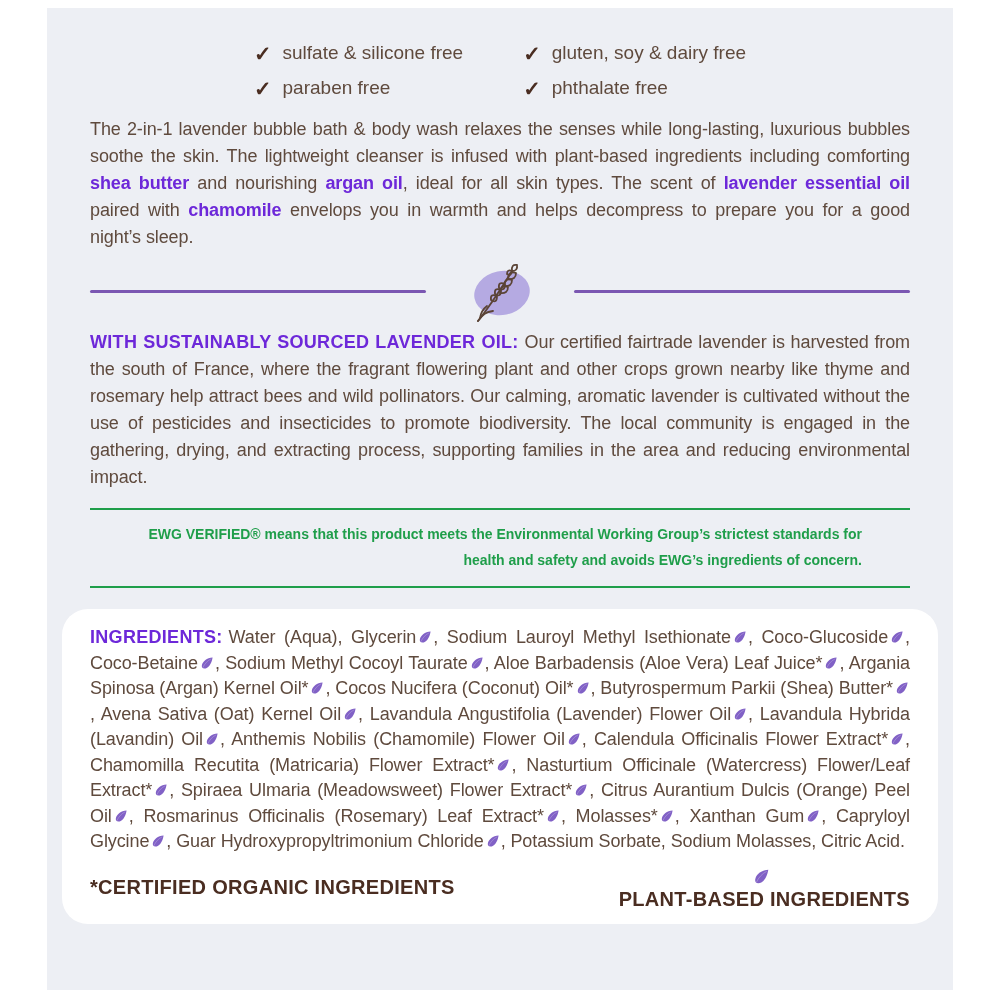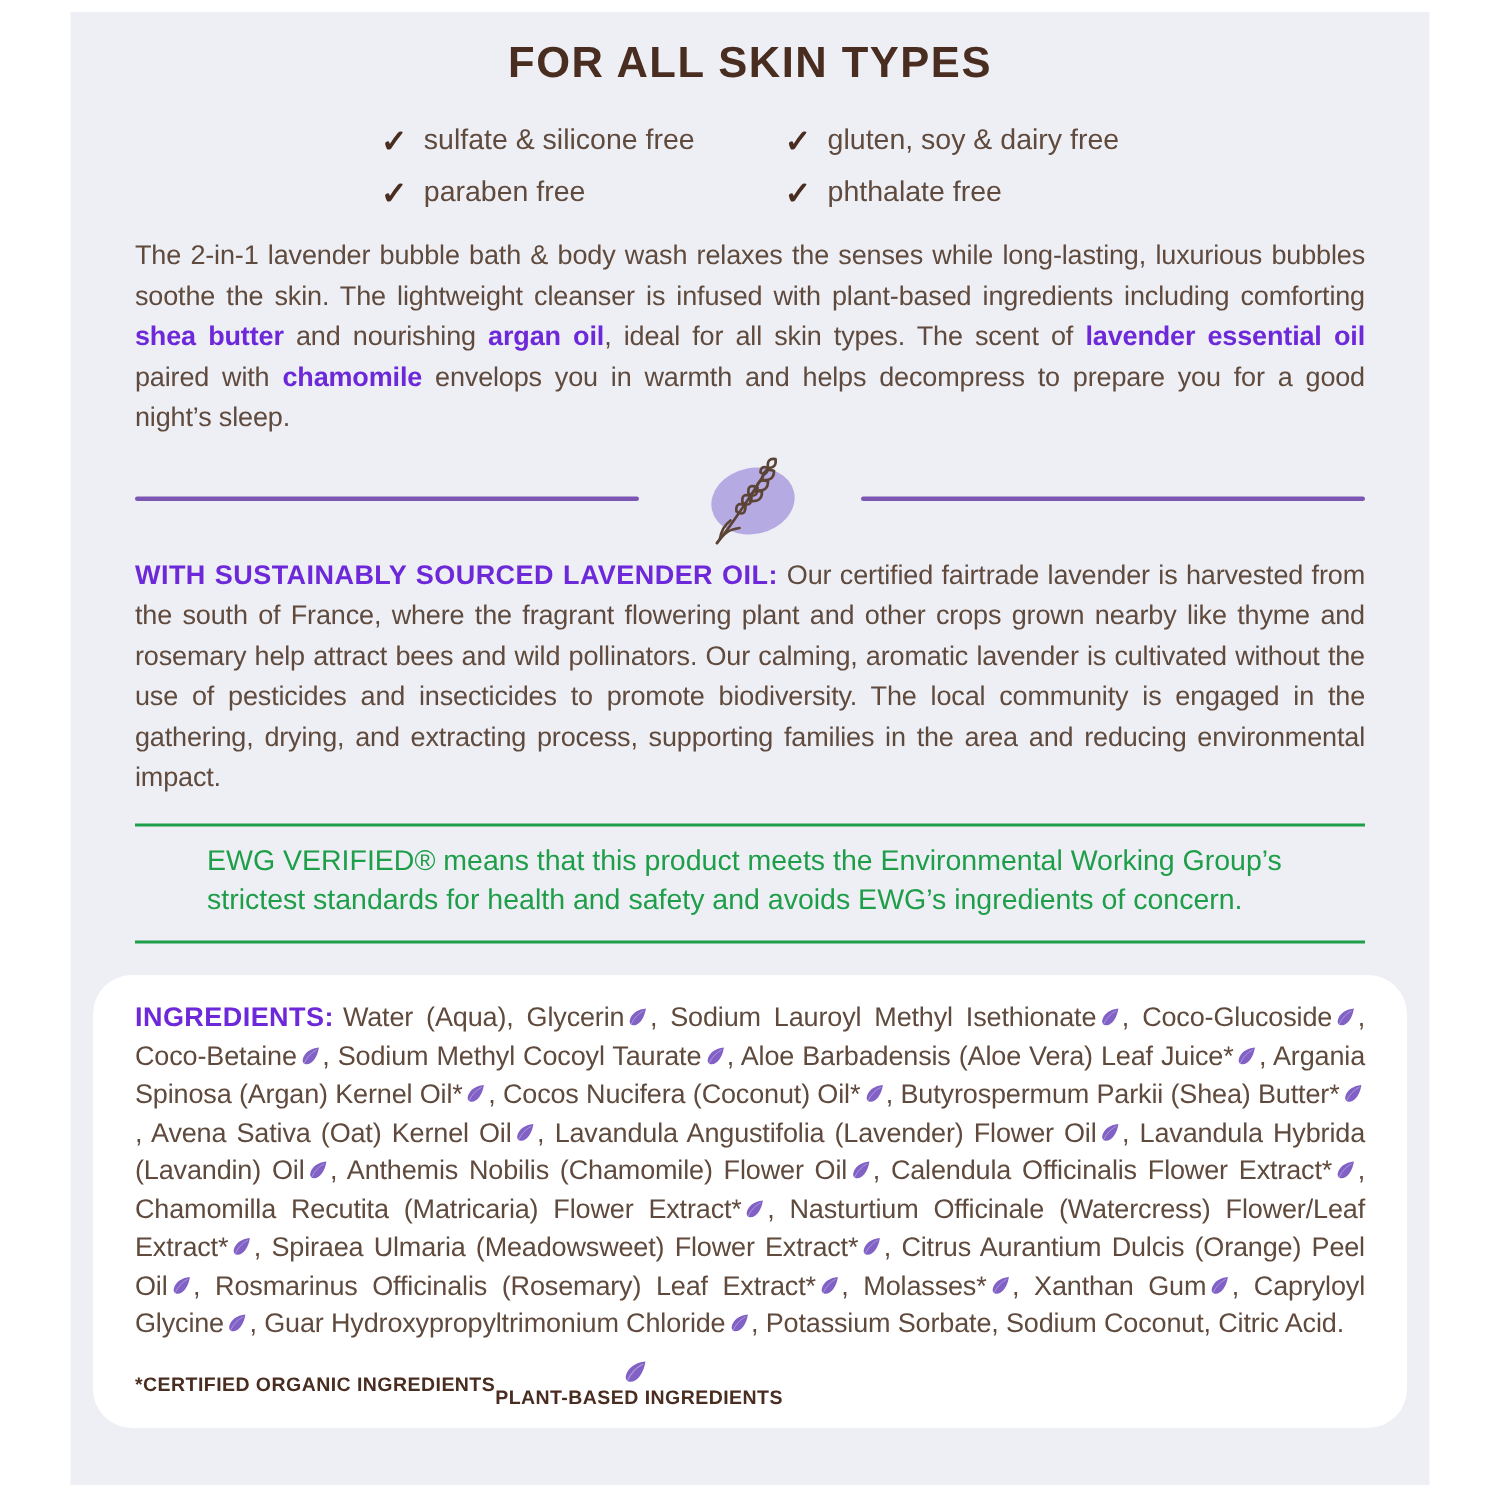--- a/index.html
+++ b/index.html
@@ -36,42 +36,41 @@
   .divider{display:flex;align-items:center;margin-top:4px;height:72px;}
   .rule{flex:1;height:3px;background:var(--purple-line);border-radius:2px;}
   .sprig{margin:0 26px;flex:0 0 auto;}
   .lavender{margin-top:2px;}
   .purple-heading{color:var(--purple);font-weight:700;letter-spacing:0.3px;margin-right:6px;}
   .ewg{
     border-top:2px solid var(--green);border-bottom:2px solid var(--green);
     margin-top:17px;padding:11px 0 13px;
   }
   .ewg p{
-    text-align:left;color:var(--green);font-weight:400;font-size:19px;
+    text-align:right;color:var(--green);font-weight:700;font-size:14px;
     line-height:26px;max-width:724px;margin:0 auto;letter-spacing:0;
   }
   .ingredients-box{
     background:#ffffff;border-radius:26px;margin:21px -28px 0;
     padding:16px 28px 13px;
   }
   .ing{line-height:25.5px;}
   .leaf-icon{width:14px;height:14px;margin:0 1px 0 2px;vertical-align:-1px;display:inline-block;}
   .ing-footer{
-    display:flex;justify-content:flex-start;align-items:center;
-    font-weight:700;color:var(--dark);font-size:13px;margin-top:10px;letter-spacing:0.3px;
+    display:flex;justify-content:space-between;align-items:center;
+    font-weight:700;color:var(--dark);font-size:20px;margin-top:10px;letter-spacing:0.3px;
   }
   .ing-foot-right{display:flex;align-items:center;flex-direction:column;}
   .ing-foot-right .leaf-icon{width:17px;height:17px;margin:0 6px 0 0;vertical-align:-2px;}
 </style>
 </head>
 <body>
 
 <div class="panel">
 
-  <h1>FOR ALL SKIN TYPES</h1>
 
   <div class="claims">
       <div class="claim">
         <span class="check">✓</span>
         <span>sulfate &amp; silicone free</span>
       </div>
       <div class="claim">
         <span class="check">✓</span>
         <span>gluten, soy &amp; dairy free</span>
       </div>
@@ -177,21 +176,21 @@
               <path d="M4.8 20.2C7.8 13.5 13 7.8 19.3 4.8" stroke="#ffffff" stroke-width="1.1" fill="none" opacity="0.35"></path>
             </svg></span>, <span>Xanthan Gum<svg class="leaf-icon" viewBox="0 0 24 24" aria-hidden="true">
               <path d="M21.6 2.4C11.8 3.3 4.7 8.7 3.2 15.8c-.7 3.3 1.1 5.7 4.2 5.7 6.8 0 12.5-8.1 14.2-19.1z" fill="var(--leaf)"></path>
               <path d="M4.8 20.2C7.8 13.5 13 7.8 19.3 4.8" stroke="#ffffff" stroke-width="1.1" fill="none" opacity="0.35"></path>
             </svg></span>, <span>Capryloyl Glycine<svg class="leaf-icon" viewBox="0 0 24 24" aria-hidden="true">
               <path d="M21.6 2.4C11.8 3.3 4.7 8.7 3.2 15.8c-.7 3.3 1.1 5.7 4.2 5.7 6.8 0 12.5-8.1 14.2-19.1z" fill="var(--leaf)"></path>
               <path d="M4.8 20.2C7.8 13.5 13 7.8 19.3 4.8" stroke="#ffffff" stroke-width="1.1" fill="none" opacity="0.35"></path>
             </svg></span>, <span>Guar Hydroxypropyltrimonium Chloride<svg class="leaf-icon" viewBox="0 0 24 24" aria-hidden="true">
               <path d="M21.6 2.4C11.8 3.3 4.7 8.7 3.2 15.8c-.7 3.3 1.1 5.7 4.2 5.7 6.8 0 12.5-8.1 14.2-19.1z" fill="var(--leaf)"></path>
               <path d="M4.8 20.2C7.8 13.5 13 7.8 19.3 4.8" stroke="#ffffff" stroke-width="1.1" fill="none" opacity="0.35"></path>
-            </svg></span>, <span>Potassium Sorbate</span>, <span>Sodium Coconut</span>, <span>Citric Acid</span>.</span></p>
+            </svg></span>, <span>Potassium Sorbate</span>, <span>Sodium Molasses</span>, <span>Citric Acid</span>.</span></p>
     <div class="ing-footer">
       <span class="ing-foot-left">*CERTIFIED ORGANIC INGREDIENTS</span>
       <span class="ing-foot-right">
           <span><svg class="leaf-icon" viewBox="0 0 24 24" aria-hidden="true">
               <path d="M21.6 2.4C11.8 3.3 4.7 8.7 3.2 15.8c-.7 3.3 1.1 5.7 4.2 5.7 6.8 0 12.5-8.1 14.2-19.1z" fill="var(--leaf)"></path>
               <path d="M4.8 20.2C7.8 13.5 13 7.8 19.3 4.8" stroke="#ffffff" stroke-width="1.1" fill="none" opacity="0.35"></path>
             </svg></span>
           <span>PLANT-BASED INGREDIENTS</span>
         </span>
     </div>

